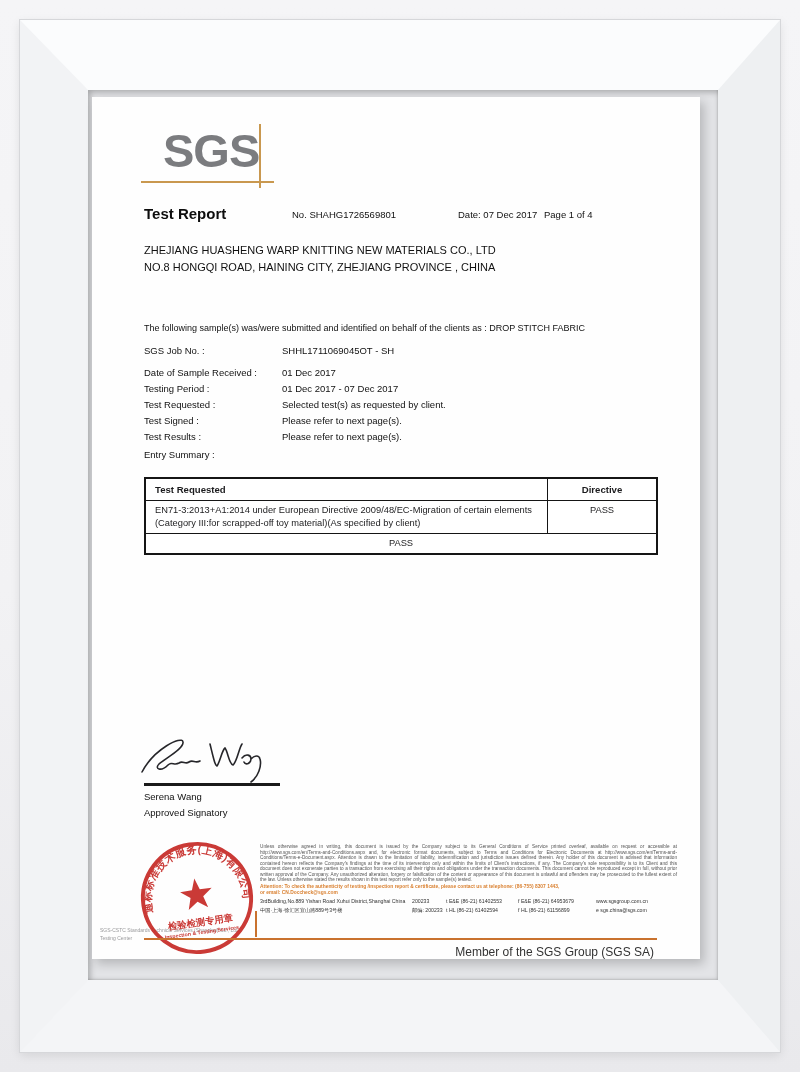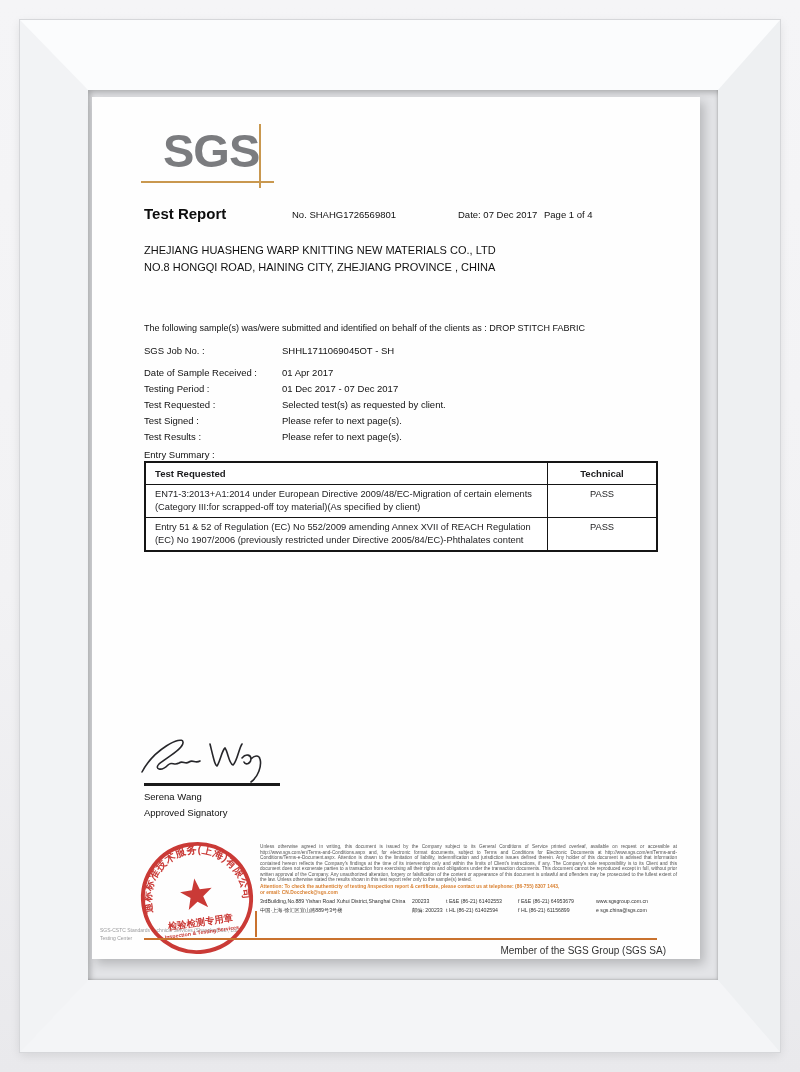--- a/index.html
+++ b/index.html
@@ -40,21 +40,21 @@
   .meta-no   { left:200px; top:112px;text-align:right; }
   .meta-date { left:347px; top:112px;margin-left:19px; }
   .meta-page { left:452px; top:112px; }
   
   .client { left:52px; top:145px; font-size:11px; line-height:17px; color:#111; }
   .intro  { left:52px; top:226px; font-size:9px; color:#111; }
   .frow { left:52px; font-size:9.5px; color:#111; display:flex; }
   .frow .lbl { width:138px; flex:0 0 138px; }
   
   .rs-label { left:52px; top:352px; font-size:9.5px; color:#111; }
-  .rtable { left:52px; top:364px; width:514px; border:2px solid #151515; background:#fff; }
+  .rtable { left:52px; top:380px; width:514px; border:2px solid #151515; background:#fff; }
   .rrow { display:flex; border-top:1px solid #151515; }
   .rrow:first-child { border-top:none; }
   .c-test { width:402px; flex:0 0 402px; border-right:1px solid #151515; padding:3px 4px 3px 9px; font-size:9.3px; line-height:13px; }
   .c-conc { flex:1; text-align:center; padding:3px 2px; font-size:9.3px; line-height:13px; }
   .rrow.hdr .c-test, .rrow.hdr .c-conc { font-weight:bold; font-size:9.6px; padding-top:4px; padding-bottom:4px; }
   
   .signing { left:52px; top:588px; font-size:9.5px; line-height:14px; color:#111; }
   .sig-svg { left:46px; top:634px; }
   .sig-line { left:52px; top:686px; width:136px; height:2.5px; background:#1a1a1a; }
   .sig-name { left:52px; top:694px; font-size:9.5px; color:#111; }
@@ -66,21 +66,21 @@
   .disclaimer { font-size:4.7px; line-height:5.5px; color:#555; text-align:justify; }
   .attention { margin-top:1px; font-size:4.9px; line-height:5.8px; font-weight:bold; }
   .addr-line { display:flex; margin-top:2px; font-size:5.2px; line-height:7px; color:#333; }
   .addr-line .a1 { width:152px; flex:0 0 152px; }
   .addr-line .a2 { width:34px; flex:0 0 34px; }
   .addr-line .a3 { width:72px; flex:0 0 72px; }
   .addr-line .a4 { width:78px; flex:0 0 78px; }
   .addr-line .a5 { flex:1; }
   .foot-vline { left:163px; top:814px; width:1.5px; height:26px; z-index:1; }
   .foot-hline { left:52px; top:841px; width:513px; height:2px; z-index:3; }
-  .member { left:276px; top:848px; width:298px; text-align:right; font-size:10px; color:#333; }
+  .member { left:264px; top:848px; width:298px; text-align:right; font-size:12px; color:#333; }
 </style>
 </head>
 <body>
 
 <div class="frame-bevel">
   <div class="mat">
     <div class="page">
 
       <div class="abs sgs-logo">SGS</div>
       <div class="abs logo-hline"></div>
@@ -97,21 +97,21 @@
       </div>
 
       <div class="abs intro">The following sample(s) was/were submitted and identified on behalf of the clients as : DROP STITCH FABRIC</div>
 
       <div class="abs frow" style="top:248px">
         <span class="lbl">SGS Job No. :</span>
         <span>SHHL1711069045OT - SH</span>
       </div>
       <div class="abs frow" style="top:270px">
         <span class="lbl">Date of Sample Received :</span>
-        <span>01 Apr 2017</span>
+        <span>01 Dec 2017</span>
       </div>
       <div class="abs frow" style="top:286px">
         <span class="lbl">Testing Period :</span>
         <span>01 Dec 2017 - 07 Dec 2017</span>
       </div>
       <div class="abs frow" style="top:302px">
         <span class="lbl">Test Requested :</span>
         <span>Selected test(s) as requested by client.</span>
       </div>
       <div class="abs frow" style="top:318px">
@@ -120,28 +120,27 @@
       </div>
       <div class="abs frow" style="top:334px">
         <span class="lbl">Test Results :</span>
         <span>Please refer to next page(s).</span>
       </div>
 
       <div class="abs rs-label">Entry Summary :</div>
       <div class="abs rtable">
         <div class="rrow hdr">
           <div class="c-test">Test Requested</div>
-          <div class="c-conc">Technical</div>
+          <div class="c-conc">Directive</div>
         </div>
         <div class="rrow">
           <div class="c-test">EN71-3:2013+A1:2014 under European Directive 2009/48/EC-Migration of certain elements (Category III:for scrapped-off toy material)(As specified by client)</div>
           <div class="c-conc">PASS</div>
         </div>
         <div class="rrow">
-          <div class="c-test">Entry 51 &amp; 52 of Regulation (EC) No 552/2009 amending Annex XVII of REACH Regulation (EC) No 1907/2006 (previously restricted under Directive 2005/84/EC)-Phthalates content</div>
           <div class="c-conc">PASS</div>
         </div>
       </div>
 
       <svg class="abs sig-svg" width="160" height="55" viewBox="0 0 160 55">
         <g fill="none" stroke="#26262a" stroke-width="1.6" stroke-linecap="round">
           <path d="M4,41 C16,18 44,4 45,11 C46,18 26,28 21,33 C16,38 23,41 30,34 C34,30 36,35 41,32 C45,29 47,34 51,31 C55,28 57,33 62,30"></path>
           <path d="M72,13 C75,25 77,35 79,35 C82,31 84,19 87,17 C90,21 91,33 95,34 C99,31 101,17 104,13"></path>
           <path d="M104,27 C108,22 113,24 113,28 C113,32 108,35 106,31 M113,28 C117,24 121,24 122,28 C124,35 120,46 113,51"></path>
         </g>

